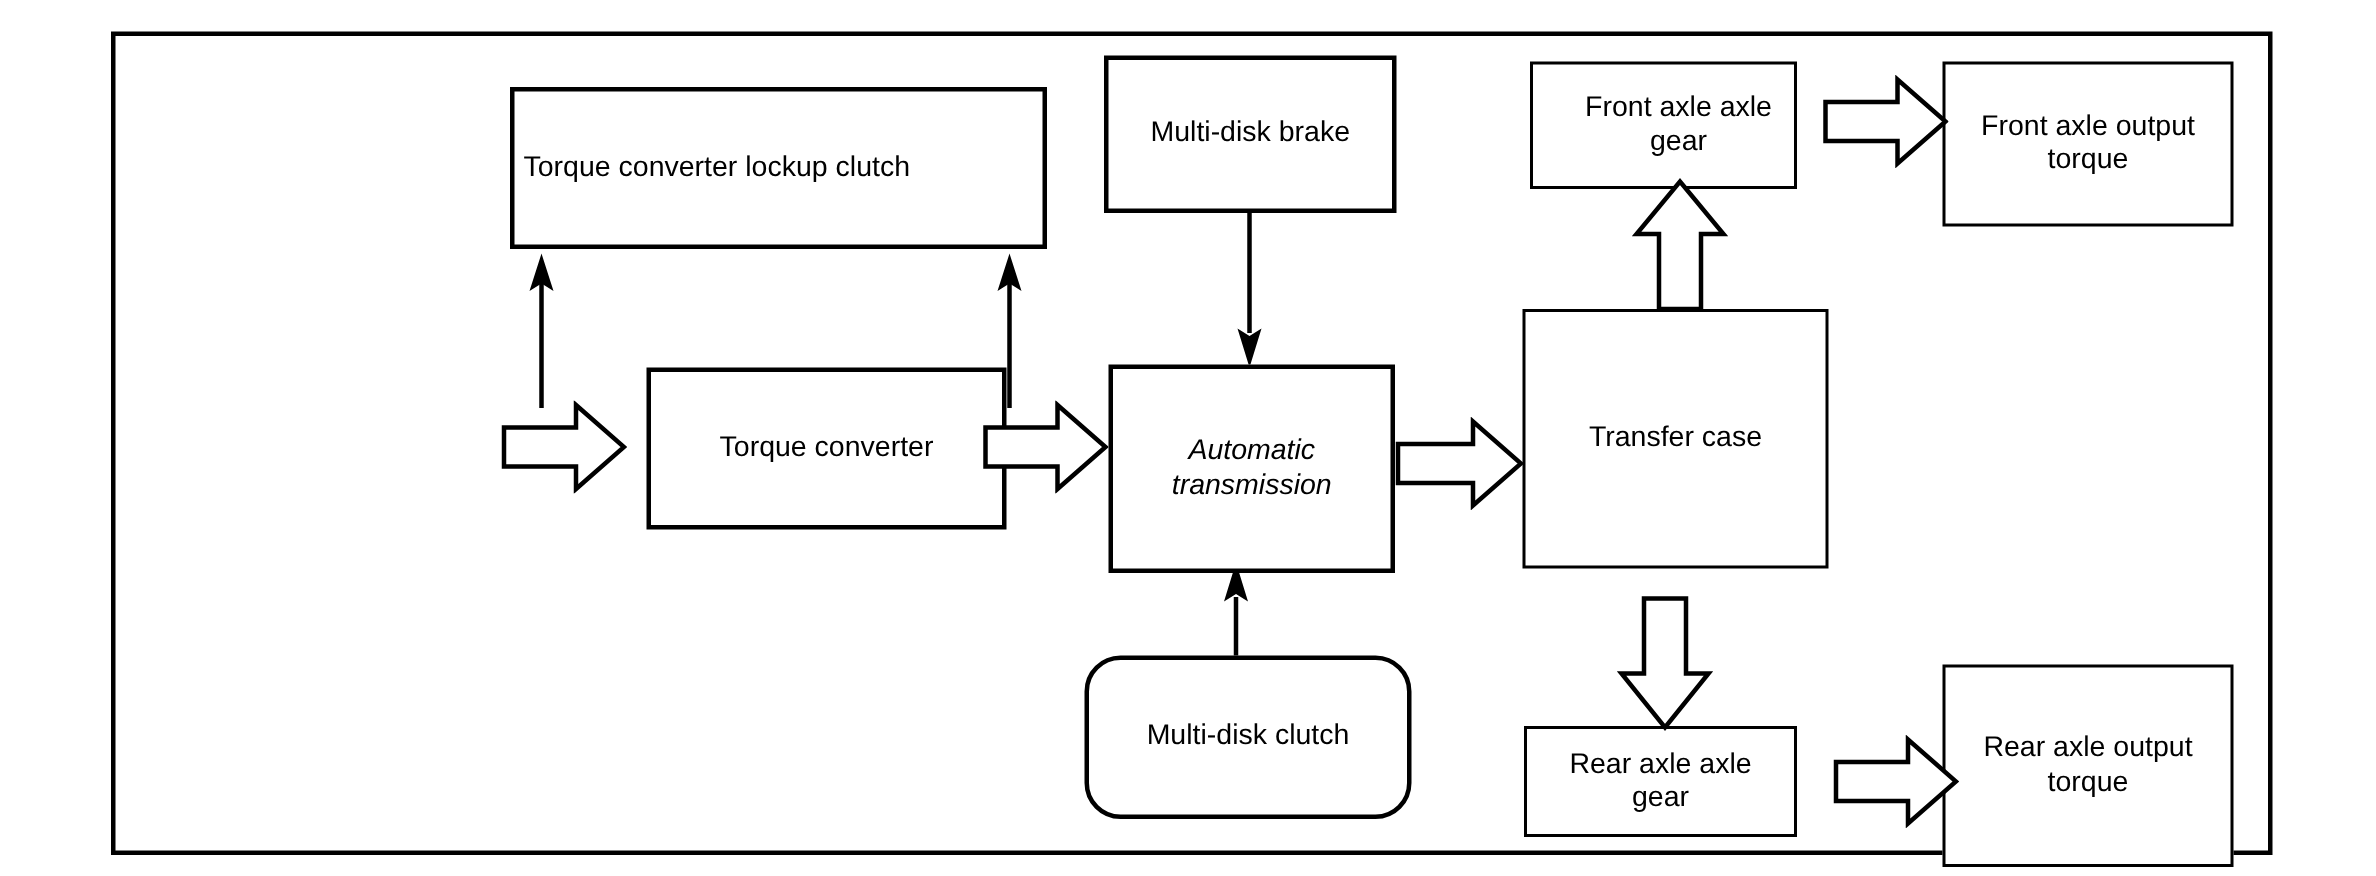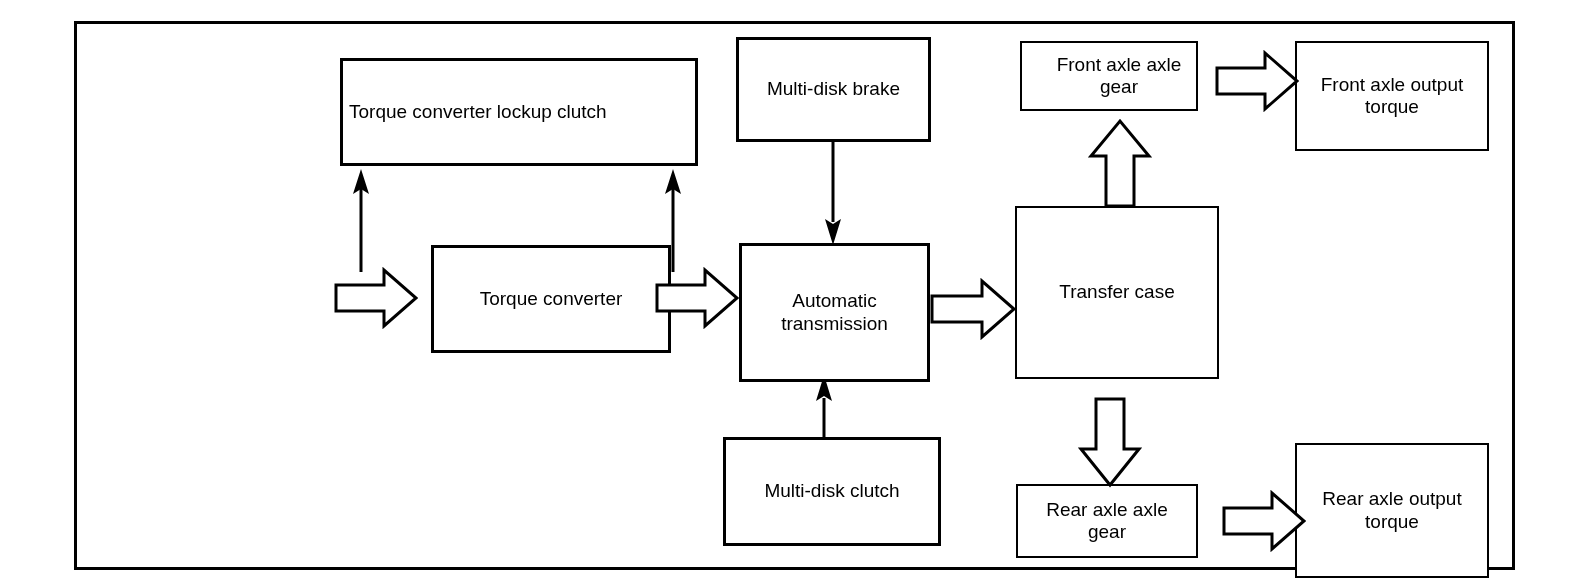--- a/index.html
+++ b/index.html
@@ -124,45 +124,45 @@
   </svg>
 
   <div class="node" style="left:736px; top:37px; width:195px; height:105px;">
     <span class="node-label">Multi-disk brake</span>
   </div>
 
   <div class="node left-align" style="left:340px; top:58px; width:358px; height:108px;">
     <span class="node-label">Torque converter lockup clutch</span>
   </div>
 
-  <div class="node thin" style="left:1020px; top:41px; width:178px; height:70px;padding-left:20px;">
+  <div class="node thin" style="left:1020px; top:41px; width:178px; height:85px;padding-left:20px;">
     <span class="node-label">Front axle axle
 gear</span>
   </div>
 
   <div class="node thin" style="left:1295px; top:41px; width:194px; height:110px;">
     <span class="node-label">Front axle output
 torque</span>
   </div>
 
 
   <div class="node" style="left:431px; top:245px; width:240px; height:108px;align-items:center;">
     <span class="node-label">Torque converter</span>
   </div>
 
-  <div class="node" style="left:739px; top:243px; width:191px; height:139px;">
+  <div class="node" style="left:739px; top:243px; width:191px; height:139px;font-style:italic;">
     <span class="node-label">Automatic
 transmission</span>
   </div>
 
   <div class="node thin" style="left:1015px; top:206px; width:204px; height:173px;">
     <span class="node-label">Transfer case</span>
   </div>
 
-  <div class="node" style="left:723px; top:437px; width:218px; height:109px;">
+  <div class="node" style="left:723px; top:437px; width:218px; height:109px;border-radius:24px;">
     <span class="node-label">Multi-disk clutch</span>
   </div>
 
   <div class="node thin" style="left:1016px; top:484px; width:182px; height:74px;">
     <span class="node-label">Rear axle axle
 gear</span>
   </div>
 
   <div class="node thin" style="left:1295px; top:443px; width:194px; height:135px;">
     <span class="node-label">Rear axle output

